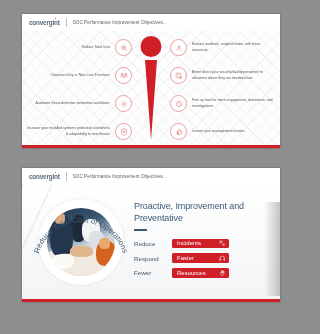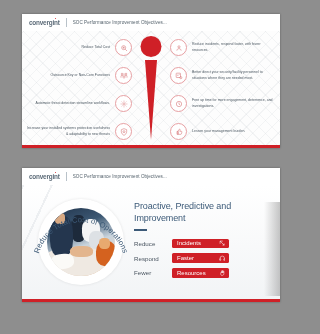--- a/index.html
+++ b/index.html
@@ -322,21 +322,21 @@
           <defs>
             <path id="arcpath" d="M 7,60 A 44,44 0 0 1 91,60" fill="none"></path>
           </defs>
           <text>
             <textPath href="#arcpath" startOffset="50%" text-anchor="middle">Reduce Total Cost of Operations</textPath>
           </text>
         </svg>
       </div>
 
       <div class="s2-right">
-        <div class="s2-title">Proactive, Predictive and Improvement</div>
+        <div class="s2-title">Proactive, Improvement and Preventative</div>
         <div class="s2-rule"></div>
 
         <div class="blist">
 
           <div class="brow">
             <div class="blabel">Reduce</div>
             <div class="bpill">
               <span>Incidents</span>
               <svg viewBox="0 0 24 24" fill="none" stroke="#ffffff" stroke-width="2">
                 <path d="M4 4h10M4 4v10"></path>

